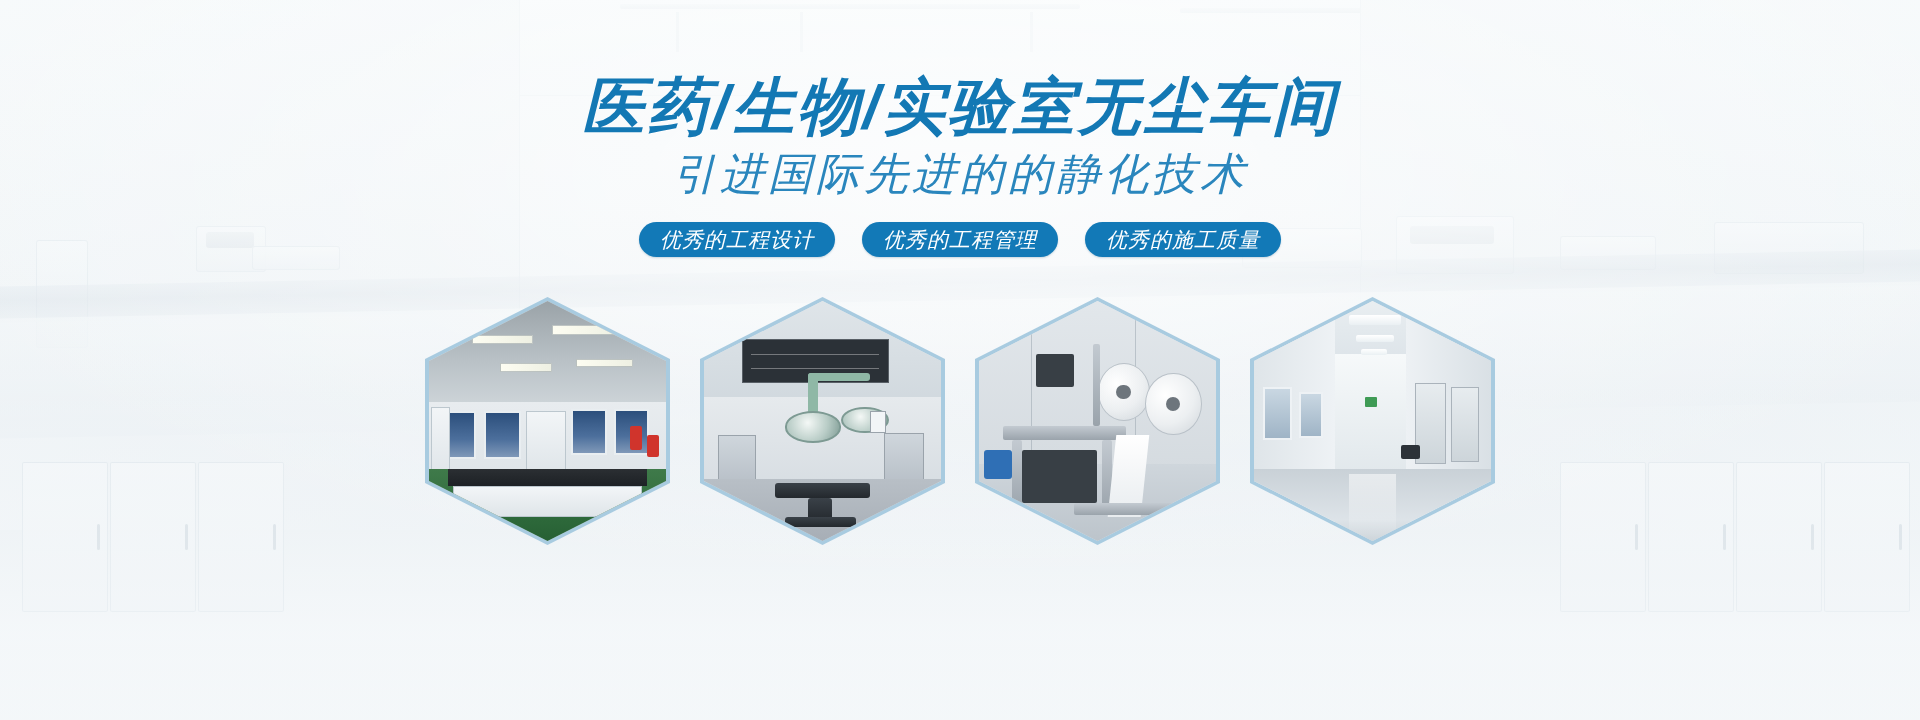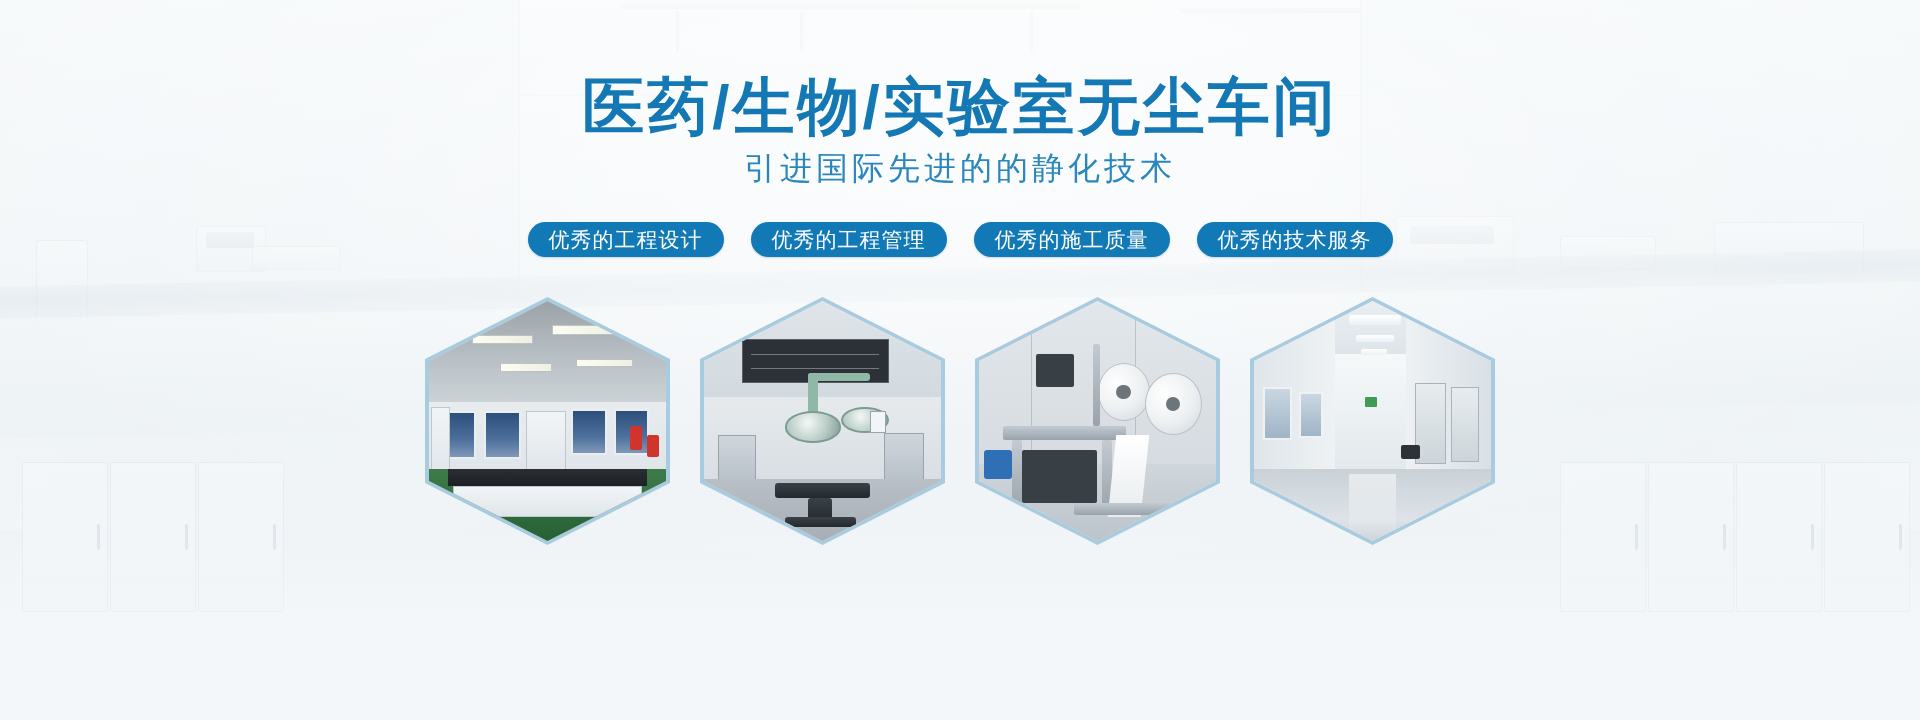--- a/index.html
+++ b/index.html
@@ -8,20 +8,21 @@
     font-family:"Liberation Sans","DejaVu Sans",sans-serif;
     background:#eef2f4;
   }
 
   
   .banner{
     position:relative;
     width:1920px; height:720px;
     overflow:hidden;
     background:#fef9c3;
+    font-style:italic;
   }
 
   
   .bg-layer{ position:absolute; inset:0; }
 
   .bg-base{
     position:absolute; inset:0;
     background:
       linear-gradient(180deg,#f4f7f8 0%, #eef2f5 38%, #e7edf1 62%, #f2f5f7 100%);
   }
@@ -129,21 +130,21 @@
     line-height:1;
     font-weight:bold;
     letter-spacing:3px;
     color:#1378b4;
     text-shadow:0 1px 0 rgba(255,255,255,.7);
     white-space:nowrap;
   }
   .subhead{
     position:absolute; top:152px; left:0; width:1920px;
     text-align:center;
-    font-size:32px;
+    font-size:44px;
     line-height:1;
     letter-spacing:4px;
     color:#2a86bd;
     white-space:nowrap;
   }
 
   .pills{
     position:absolute; top:222px; left:0; width:1920px;
     display:flex; justify-content:center; align-items:center;
     gap:27px;
@@ -286,21 +287,20 @@
 
   <div class="content">
 
     <div class="headline">医药/生物/实验室无尘车间</div>
     <div class="subhead">引进国际先进的的静化技术</div>
 
     <div class="pills">
       <div class="pill">优秀的工程设计</div>
       <div class="pill">优秀的工程管理</div>
       <div class="pill">优秀的施工质量</div>
-      <div class="pill">优秀的技术服务</div>
     </div>
 
     <div class="hex-row">
 
       <div class="hex-wrap">
         <div class="hex-border"></div>
         <div class="hex-photo">
           <div class="p ph1-ceil"></div>
           <div class="p ph1-light" style="left:18%;top:14%;width:26%;height:4%;"></div>
           <div class="p ph1-light" style="left:52%;top:10%;width:28%;height:4%;"></div>

